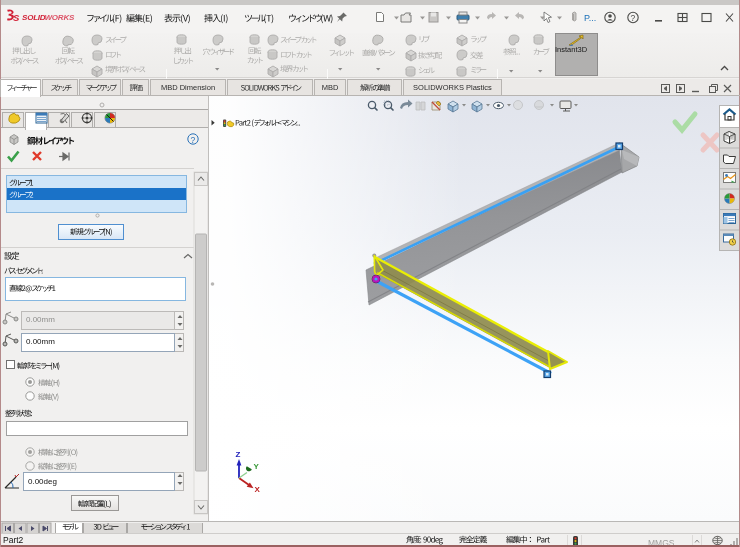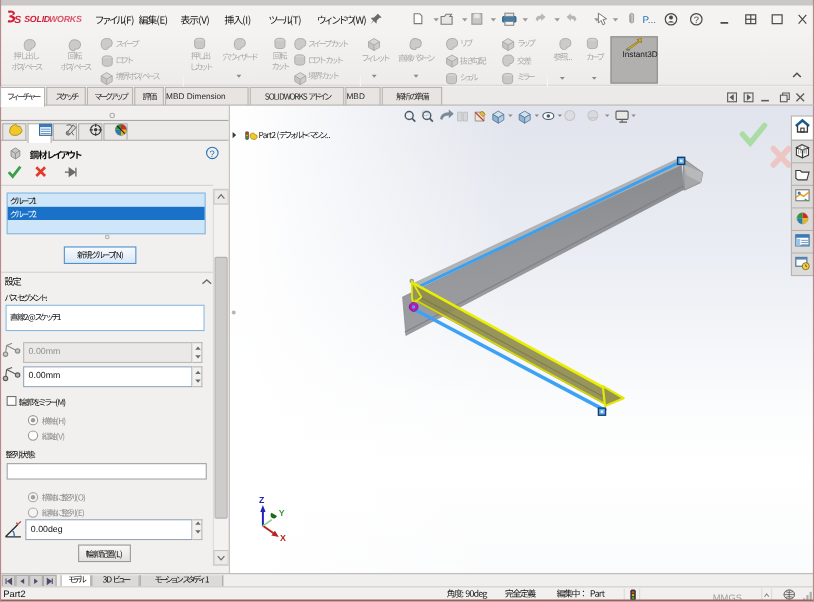--- a/index.html
+++ b/index.html
@@ -7,21 +7,21 @@
 #app{position:absolute;left:0;top:0;width:740px;height:547px}
 .abs{position:absolute}
 svg{display:block;overflow:visible}
 
 #menubar{position:absolute;left:0;top:0;width:740px;height:33px;background:#f4f3f2}
 
 #ribbon{position:absolute;left:0;top:33px;width:740px;height:45px;background:linear-gradient(#f3f2f1,#edecea);border-bottom:1px solid #d7d5d3}
 .rsep{position:absolute;top:36px;height:38px;width:1px;background:#dddbd9;border-right:1px solid #fbfbfa}
 
 #tabrow{position:absolute;left:0;top:79px;width:740px;height:17px;background:#eceae8}
-.tab{position:absolute;top:0;height:17px;background:#e7e4e1;border:1px solid #b7b4b1;border-bottom:none;color:#2b2b2b;font-size:7.5px;text-align:left;line-height:16px}
+.tab{position:absolute;top:0;height:17px;background:#e7e4e1;border:1px solid #b7b4b1;border-bottom:none;color:#2b2b2b;font-size:7.5px;text-align:center;line-height:16px}
 .tab.active{background:#fff;height:18px;z-index:2}
 
 #panel{position:absolute;left:0;top:96px;width:208px;height:425px;background:#f1f0ef}
 #viewport{position:absolute;left:208px;top:96px;width:532px;height:425px;background:linear-gradient(to right, rgba(255,255,255,0.95) 4%, rgba(255,255,255,0) 48%),linear-gradient(#e1e4ec 0%,#eaedf3 32%,#fafbfc 62%,#ffffff 78%,#fafbfc 100%)}
 .ptab{position:absolute;top:16px;height:16px;width:22px;background:#e9e7e5;border:1px solid #b0aeac}
 .field{position:absolute;background:#fff;border:1px solid #94a5b8}
 .spinner{position:absolute;width:9px;border:1px solid #b9b7b5;border-left:none;background:#f2f1f0}
 
 #bottombar{position:absolute;left:0;top:521px;width:740px;height:12px;background:#f0efee;border-top:1px solid #b9b7b5}
 .btab{position:absolute;top:1px;height:11px;background:#dcdad8;border:1px solid #a9a7a5;border-top:none;font-size:7.5px;color:#111;text-align:center;line-height:10px}
@@ -134,31 +134,32 @@
   <use href="#rdd" x="376" y="35"></use>
   <use href="#rdd" x="509" y="37"></use>
   <use href="#rdd" x="538" y="37"></use>
   <path d="M721 37 l3.5-3.5 3.5 3.5" fill="none" stroke="#4a4a48" stroke-width="1.3"></path>
  </svg>
  <div class="abs" style="left:555px;top:0;width:43px;height:43px;background:#b1b0af;border:1px solid #8e8d8c"></div>
  <svg class="abs" style="left:568px;top:2px" width="16" height="12" viewBox="0 0 16 12">
   <path d="M1 10 L13 2 l-2-1 4-1 0 4 -1-1.5 -11 8 z" fill="#e8c52a" stroke="#8a6a10" stroke-width="0.7"></path>
   <path d="M1 11 l4 0 -1-2 z" fill="#4a77b0"></path>
  </svg>
- <div class="abs" style="left:555px;top:12px;width:43px;text-align:right;font-size:7.5px;color:#1a1a1a">Instant3D</div>
+ <div class="abs" style="left:555px;top:12px;width:43px;text-align:left;font-size:7.5px;color:#1a1a1a">Instant3D</div>
 </div>
 <div id="tabrow">
  <div class="tab active" style="left:0;width:41px"></div>
  <div class="tab" style="left:42px;width:36px"></div>
  <div class="tab" style="left:79px;width:42px"></div>
  <div class="tab" style="left:122px;width:27px"></div>
  <div class="tab" style="left:150px;width:76px">MBD Dimension</div>
  <div class="tab" style="left:227px;width:86px"></div>
  <div class="tab" style="left:314px;width:32px">MBD</div>
  <div class="tab" style="left:347px;width:55px"></div>
+ <div class="tab" style="left:403px;width:99px">SOLIDWORKS Plastics</div>
  <svg class="abs" style="left:661px;top:5px" width="72" height="9" viewBox="0 0 72 9">
   <g stroke="#5a5a58" fill="none" stroke-width="1">
    <rect x="0.5" y="0.5" width="8" height="8"></rect>
           <path d="M5.5 2.5 l-2.5 2 2.5 2z" fill="#5a5a58"></path>
    <rect x="15.5" y="0.5" width="8" height="8"></rect>
           <path d="M18.5 2.5 l2.5 2 -2.5 2z" fill="#5a5a58"></path>
    <line x1="31" y1="7.5" x2="38" y2="7.5" stroke-width="1.4"></line>
    <rect x="48.5" y="2.5" width="6" height="6"></rect>
           <path d="M50.5 2.5 v-2 h6 v6 h-2"></path>
    <path d="M63 1 l7 7 m0-7 l-7 7" stroke-width="1.2"></path>

